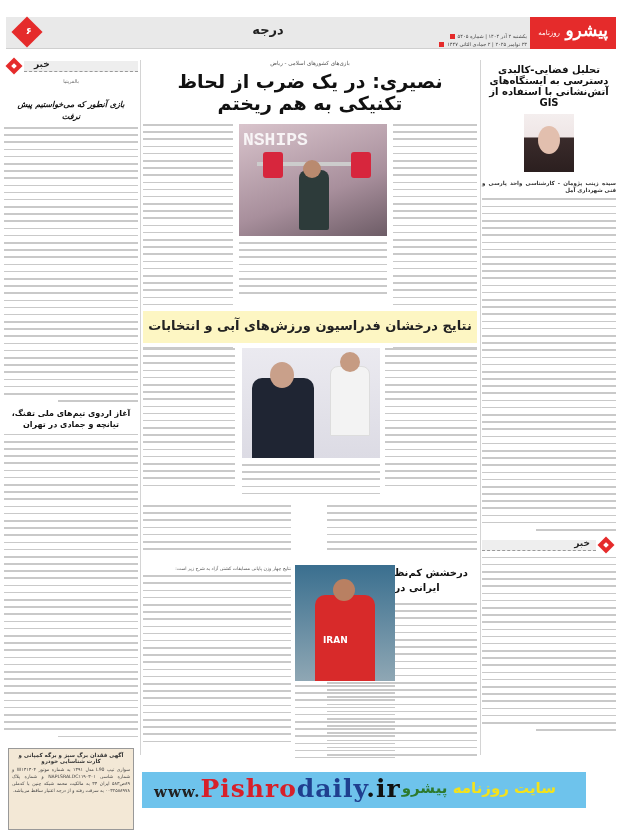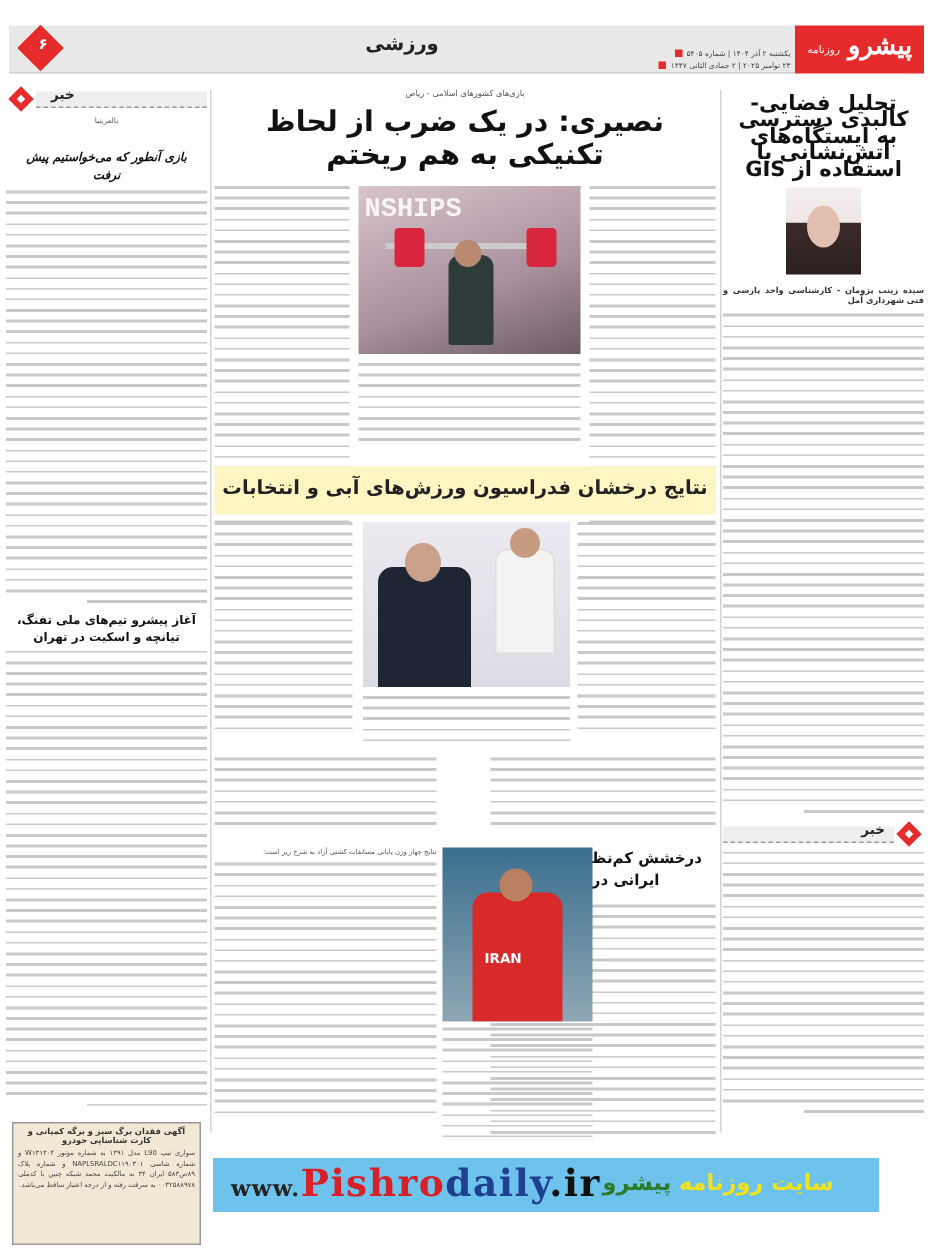--- a/index.html
+++ b/index.html
@@ -61,40 +61,40 @@
   .banner-fa .y { color: #f4e21a; }
   .banner-fa .g { color: #2d7a2d; }
 </style>
 </head>
 <body>
 
 <div class="page">
 
   <div class="masthead">
     <div class="mast-bar">
-      <div class="section-title">ورزشی</div>
+      <div class="section-title">درجه</div>
       <div class="page-num">
           <span>۶</span>
         </div>
     </div>
     <div class="date-lines">
       <div>یکشنبه ۲ آذر ۱۴۰۴ | شماره ۵۴۰۵</div>
       <div>۲۳ نوامبر ۲۰۲۵ | ۲ جمادی الثانی ۱۴۴۷</div>
     </div>
     <div class="logo-box">
       <span class="logo-main">پیشرو</span>
       <span class="logo-sub">روزنامه</span>
     </div>
   </div>
 
   <div class="divider-v" style="left:140px"></div>
   <div class="divider-v" style="left:480px"></div>
 
   <div class="col col-right">
-    <div class="headline" style="font-size:14px;line-height:11px;margin:6px 4px 6px;">تحلیل فضایی-کالبدی دسترسی به ایستگاه‌های آتش‌نشانی با استفاده از GIS</div>
+    <div class="headline" style="font-size:10px;line-height:11px;margin:6px 4px 6px;">تحلیل فضایی-کالبدی دسترسی به ایستگاه‌های آتش‌نشانی با استفاده از GIS</div>
     <div class="photo" style="width:50px;height:58px;margin:0 auto 8px;background:linear-gradient(180deg,#f4eeee 0%,#efe6e6 40%,#3a2b2b 41%,#2b1f1f 100%);">
       <div style="position:absolute;left:14px;top:12px;width:22px;height:28px;border-radius:50%;background:#e2bfae;"></div>
     </div>
     <div class="body-text" style="font-size:5.5px;font-weight:bold;color:#333;margin-bottom:4px;">سیده زینب پژومان - کارشناسی واحد پارسی و فنی شهرداری آمل</div>
     <div class="lines">
       <i></i>
         <i></i>
         <i></i>
         <i></i>
         <i></i>
@@ -472,21 +472,21 @@
       <i></i>
         <i></i>
         <i></i>
         <i></i>
         <i></i>
         <i></i>
         <i></i>
         <i></i>
         <i class="short"></i>
     </div>
-    <div class="headline" style="font-size:8px;line-height:11px;margin:6px 4px 4px;">آغاز پیشرو تیم‌های ملی تفنگ، تیانچه و اسکیت در تهران</div>
+    <div class="headline" style="font-size:8px;line-height:11px;margin:6px 4px 4px;">آغاز اردوی تیم‌های ملی تفنگ، تیانچه و جمادی در تهران</div>
     <div class="lines">
       <i></i>
         <i></i>
         <i></i>
         <i></i>
         <i></i>
         <i></i>
         <i></i>
         <i></i>
         <i></i>

